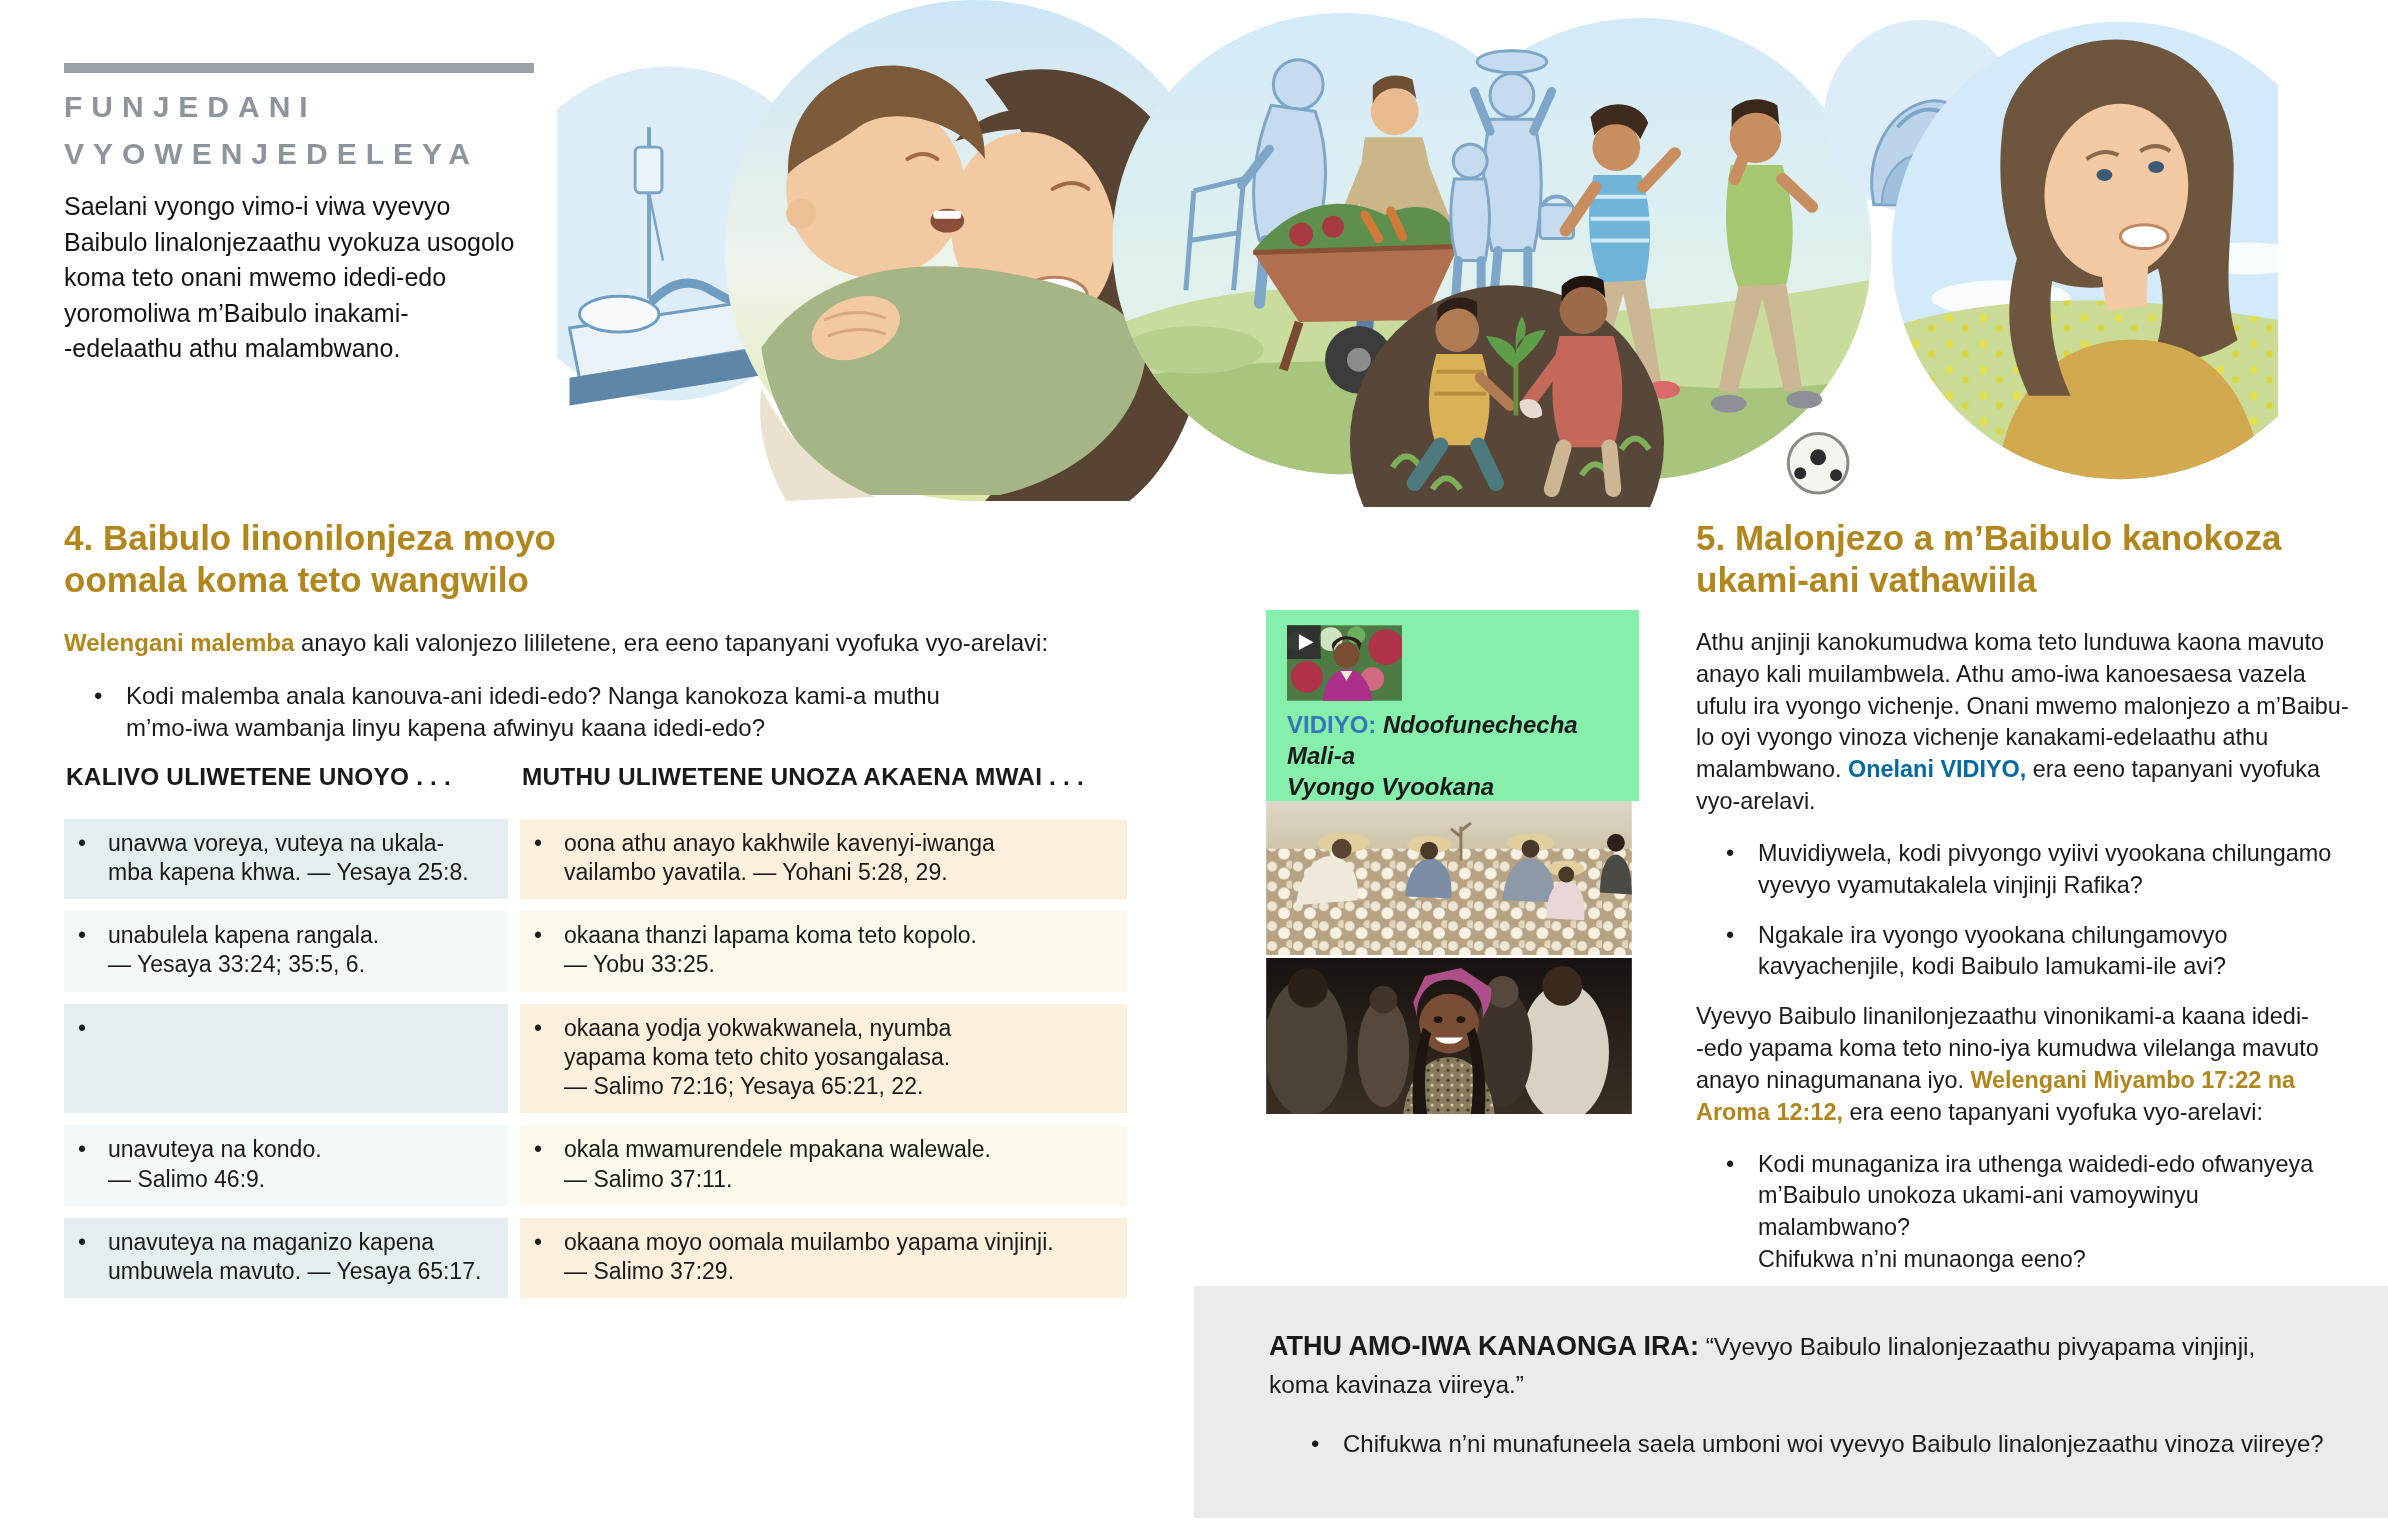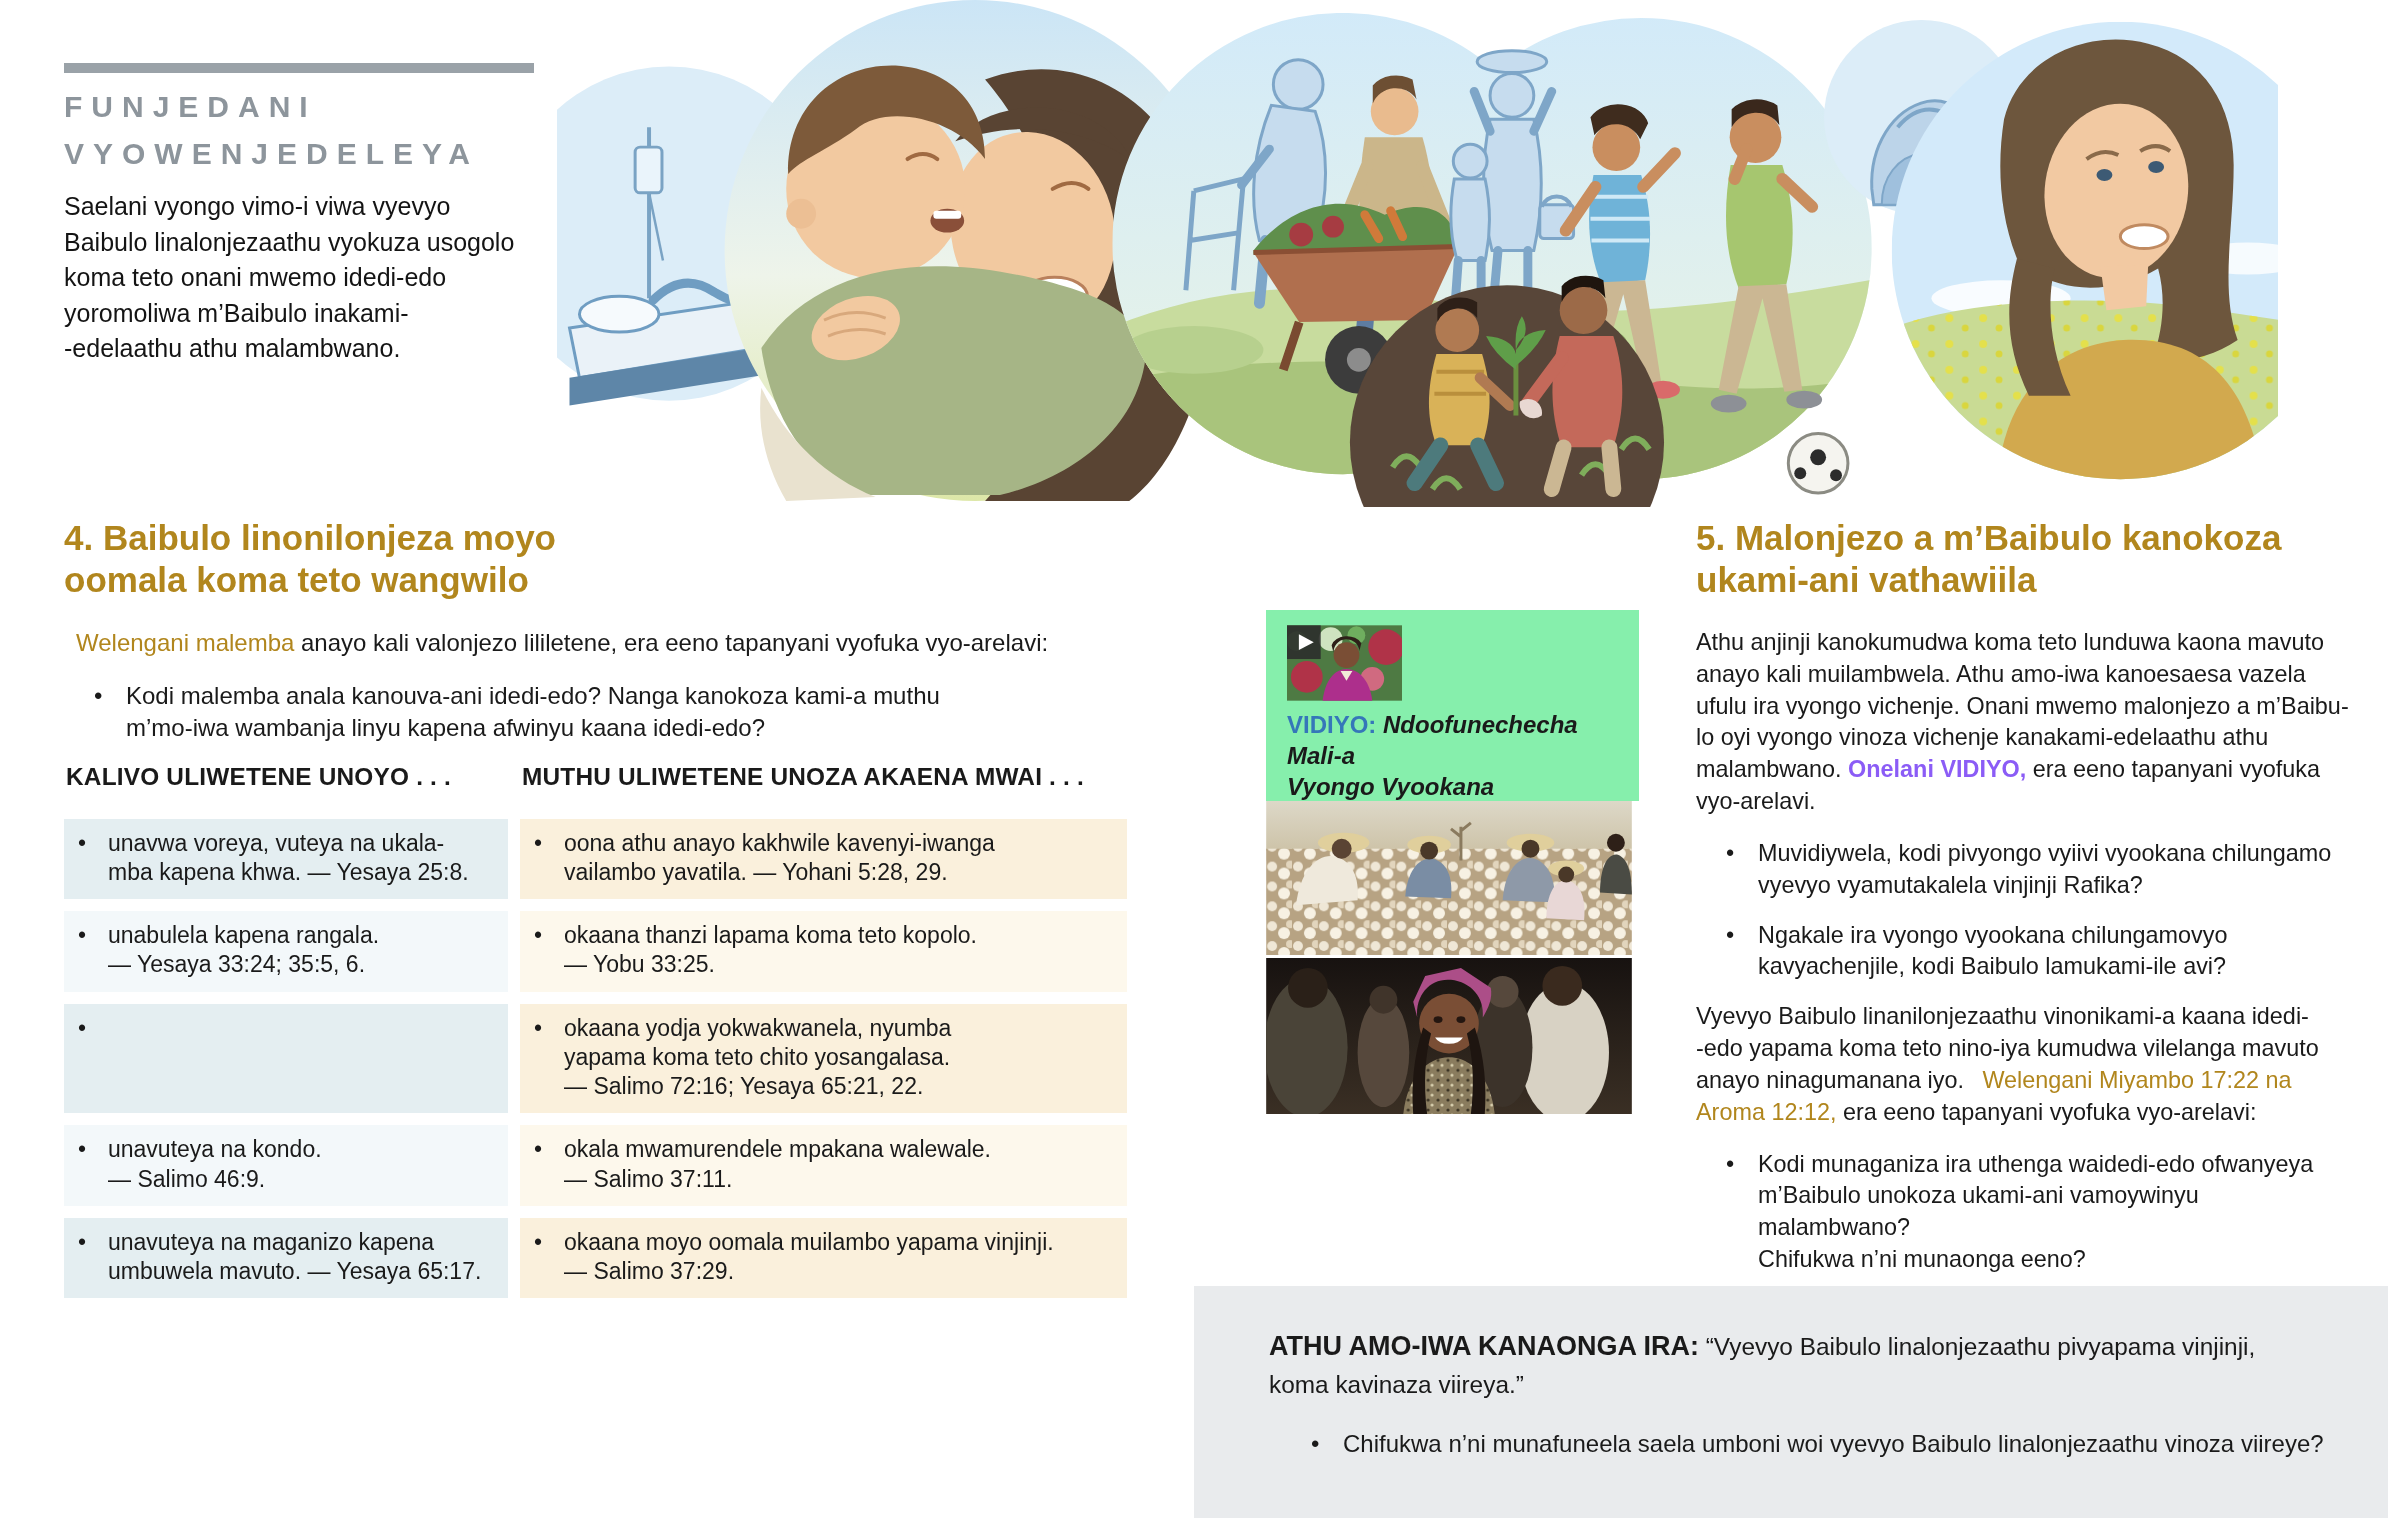--- a/index.html
+++ b/index.html
@@ -15,22 +15,22 @@
 
   
   .illu{position:absolute;left:557px;top:0;width:1721px;height:507px;}
 
   
   .col4{position:absolute;left:64px;top:517px;width:1067px;}
   .col5{position:absolute;left:1696px;top:517px;width:657px;}
   h2.sec{margin:0 0 26px 0;font-size:35px;line-height:1.2;color:#b1861d;font-weight:bold;}
   .p{margin:0 0 20px 0;font-size:24px;line-height:1.36;}
   .col5 .p{font-size:23.4px;}
-  .lead-gold{color:#b1861d;font-weight:normal;margin-left:12px;}
-  .lead-blue{color:#8b5cf6;font-weight:bold;}
+  .lead-gold{color:#b1861d;font-weight:bold;}
+  .lead-blue{color:#0369a1;font-weight:bold;}
   .li{display:flex;margin:4px 0 18px 0;padding-left:30px;font-size:24px;line-height:1.36;}
   .col5 .li{font-size:23.4px;}
   .li .dot{width:32px;flex:0 0 auto;}
   .consider{margin:26px 0 24px 0;}
 
   
   .promise-table{display:grid;grid-template-columns:444px 607px;column-gap:16px;row-gap:6px;margin-top:4px;gap:12px;}
   .th{font-size:24.4px;font-weight:bold;padding:0 0 16px 2px;letter-spacing:0.2px;}
   .cell{display:flex;padding:10px 16px 12px 14px;font-size:23px;line-height:1.27;}
   .cell .dot{width:30px;flex:0 0 auto;}

